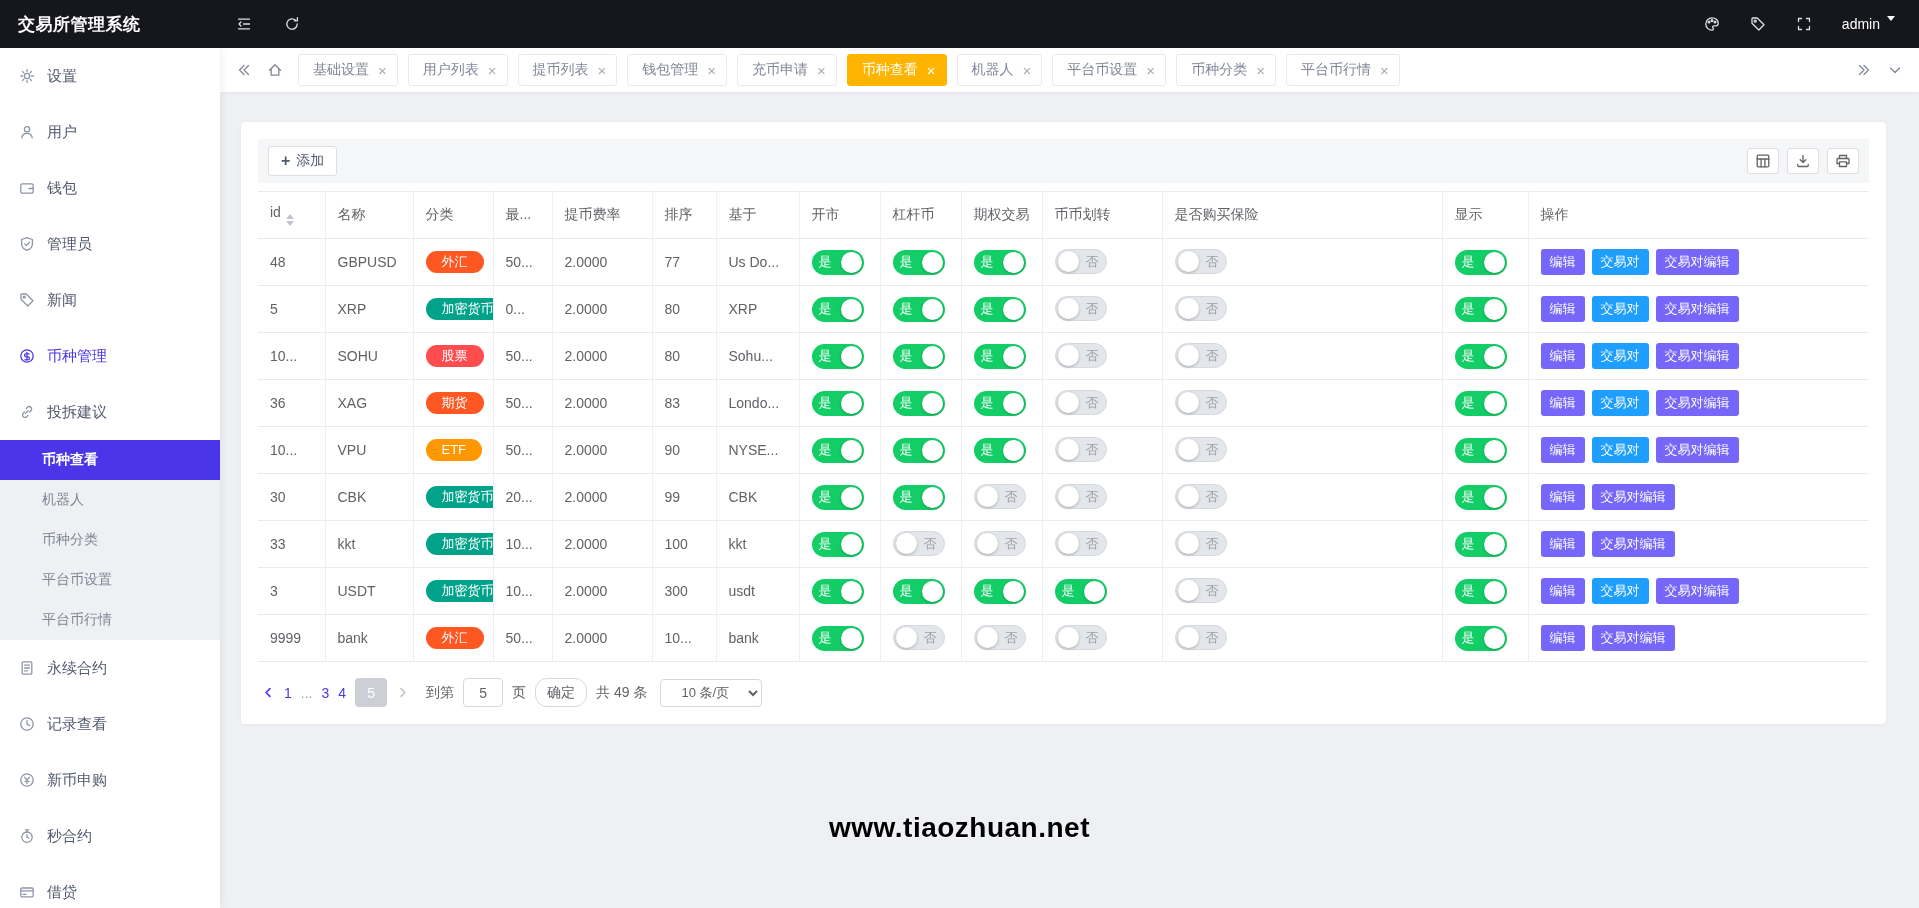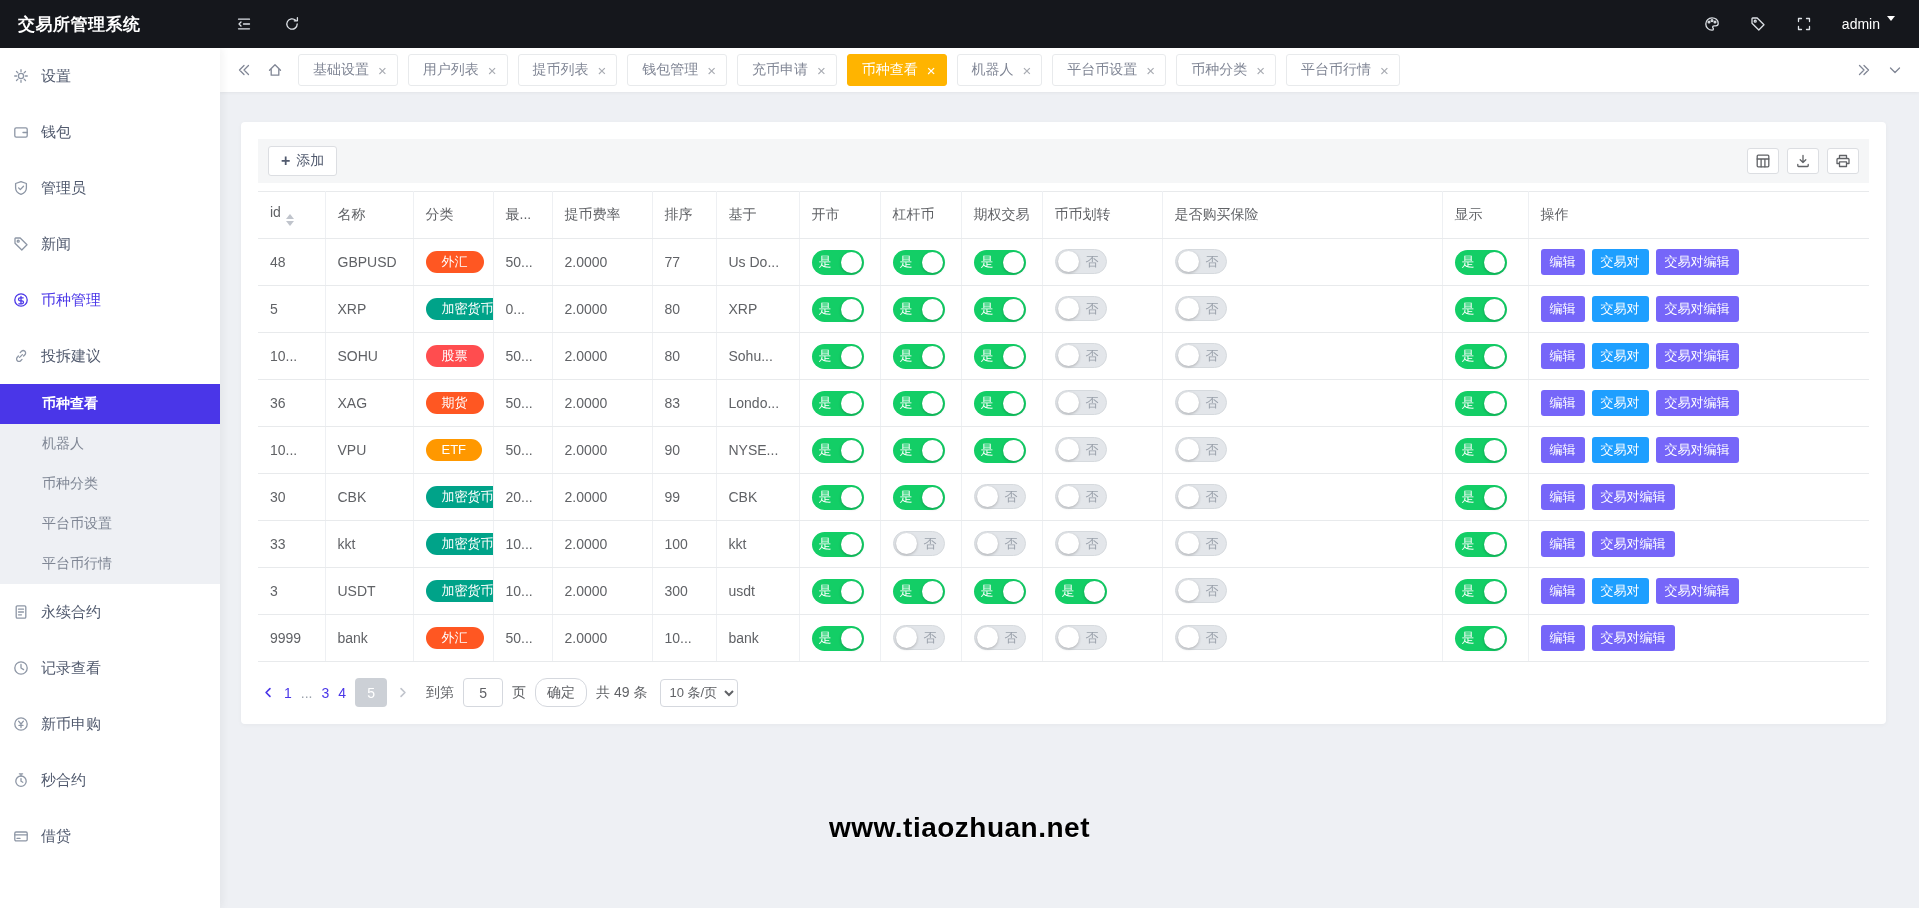--- a/index.html
+++ b/index.html
@@ -26,21 +26,21 @@
   .tb-left{display:flex;align-items:center;gap:32px;margin-left:16px;}
   .tb-spacer{flex:1;}
   .tb-right{display:flex;align-items:center;gap:30px;padding-right:24px;}
   .tb-icon{color:#dde1e6;display:flex;align-items:center;cursor:pointer;}
   .user{display:flex;align-items:flex-start;gap:7px;font-size:14px;cursor:pointer;}
   .caret{width:0;height:0;border-left:4px solid transparent;border-right:4px solid transparent;border-top:5px solid #fff;}
 
   
   .sidebar{position:absolute;top:48px;left:0;width:220px;height:860px;background:#fff;
     box-shadow:2px 0 8px rgba(29,35,41,.06);overflow:hidden;z-index:10;}
-  .side-item{height:56px;display:flex;align-items:center;gap:12px;padding-left:13px;
+  .side-item{height:56px;display:flex;align-items:center;gap:12px;padding-left:19px;
     font-size:15px;color:#515a6e;cursor:pointer;white-space:nowrap;}
   .side-item .ic{display:flex;color:#8d96a5;}
   .side-item.active{color:var(--primary);}
   .side-item.active .ic{color:var(--primary);}
   .submenu{background:#eef0f4;}
   .sub-item{height:40px;display:flex;align-items:center;padding-left:42px;font-size:14px;
     color:#7f8694;cursor:pointer;white-space:nowrap;}
   .sub-item.active{background:var(--primary);color:#fff;font-weight:bold;}
 
   
@@ -101,21 +101,21 @@
   .pg-dots{color:#9aa1ab;}
   .pg-current{width:32px;height:29px;background:#ccd0d6;color:#fff;border-radius:4px;
     display:inline-flex;align-items:center;justify-content:center;cursor:default;}
   .pg-text{color:#606266;}
   .pg-text.goto{margin-left:8px;}
   .pg-input{width:40px;height:29px;border:1px solid #d5d8de;border-radius:4px;text-align:center;
     font-size:14px;color:#606266;font-family:inherit;outline:none;background:#fff;}
   .pg-confirm{height:29px;padding:0 11px;background:#fff;border:1px solid #d5d8de;border-radius:12px;
     font-size:14px;color:#606266;cursor:pointer;font-family:inherit;}
   .pg-size{height:28px;border:1px solid #d5d8de;border-radius:4px;font-size:13px;color:#606266;
-    background:#fff;font-family:inherit;outline:none;padding:0 4px;margin-left:4px;}
+    background:#fff;font-family:inherit;outline:none;padding:0 16px;margin-left:4px;}
 
   
   .watermark{position:absolute;left:0;top:812px;width:100%;text-align:center;font-size:28px;
     font-weight:bold;color:#000000;letter-spacing:.5px;
     text-shadow:0 1px 0 rgba(255,255,255,.9);z-index:2;}
 </style>
 </head>
 <body>
 
 <div class="topbar">
@@ -163,20 +163,29 @@
 
 <div class="sidebar" id="sidebar">
     <div class="side-item">
       <span class="ic">
         <svg width="16" height="16" viewBox="0 0 16 16" fill="none" stroke="currentColor" stroke-width="1.3" stroke-linecap="round" stroke-linejoin="round">
           <circle cx="8" cy="8" r="2.6"></circle>
           <path d="M8 1.7v1.9M8 12.4v1.9M1.7 8h1.9M12.4 8h1.9M3.5 3.5l1.4 1.4M11.1 11.1l1.4 1.4M12.5 3.5l-1.4 1.4M4.9 11.1l-1.4 1.4"></path>
         </svg>
       </span>
       <span class="lbl">设置</span>
+    </div>
+    <div class="side-item">
+      <span class="ic">
+        <svg width="16" height="16" viewBox="0 0 16 16" fill="none" stroke="currentColor" stroke-width="1.3" stroke-linecap="round" stroke-linejoin="round">
+          <circle cx="8" cy="5.3" r="2.6"></circle>
+          <path d="M2.8 13.8c.4-3 2.8-4.4 5.2-4.4s4.8 1.4 5.2 4.4"></path>
+        </svg>
+      </span>
+      <span class="lbl">用户</span>
     </div>
     <div class="side-item">
       <span class="ic">
         <svg width="16" height="16" viewBox="0 0 16 16" fill="none" stroke="currentColor" stroke-width="1.3" stroke-linecap="round" stroke-linejoin="round">
           <rect x="1.8" y="3.8" width="12.4" height="9.4" rx="1.4"></rect>
           <path d="M10 8.5h4.2"></path>
         </svg>
       </span>
       <span class="lbl">钱包</span>
     </div>

